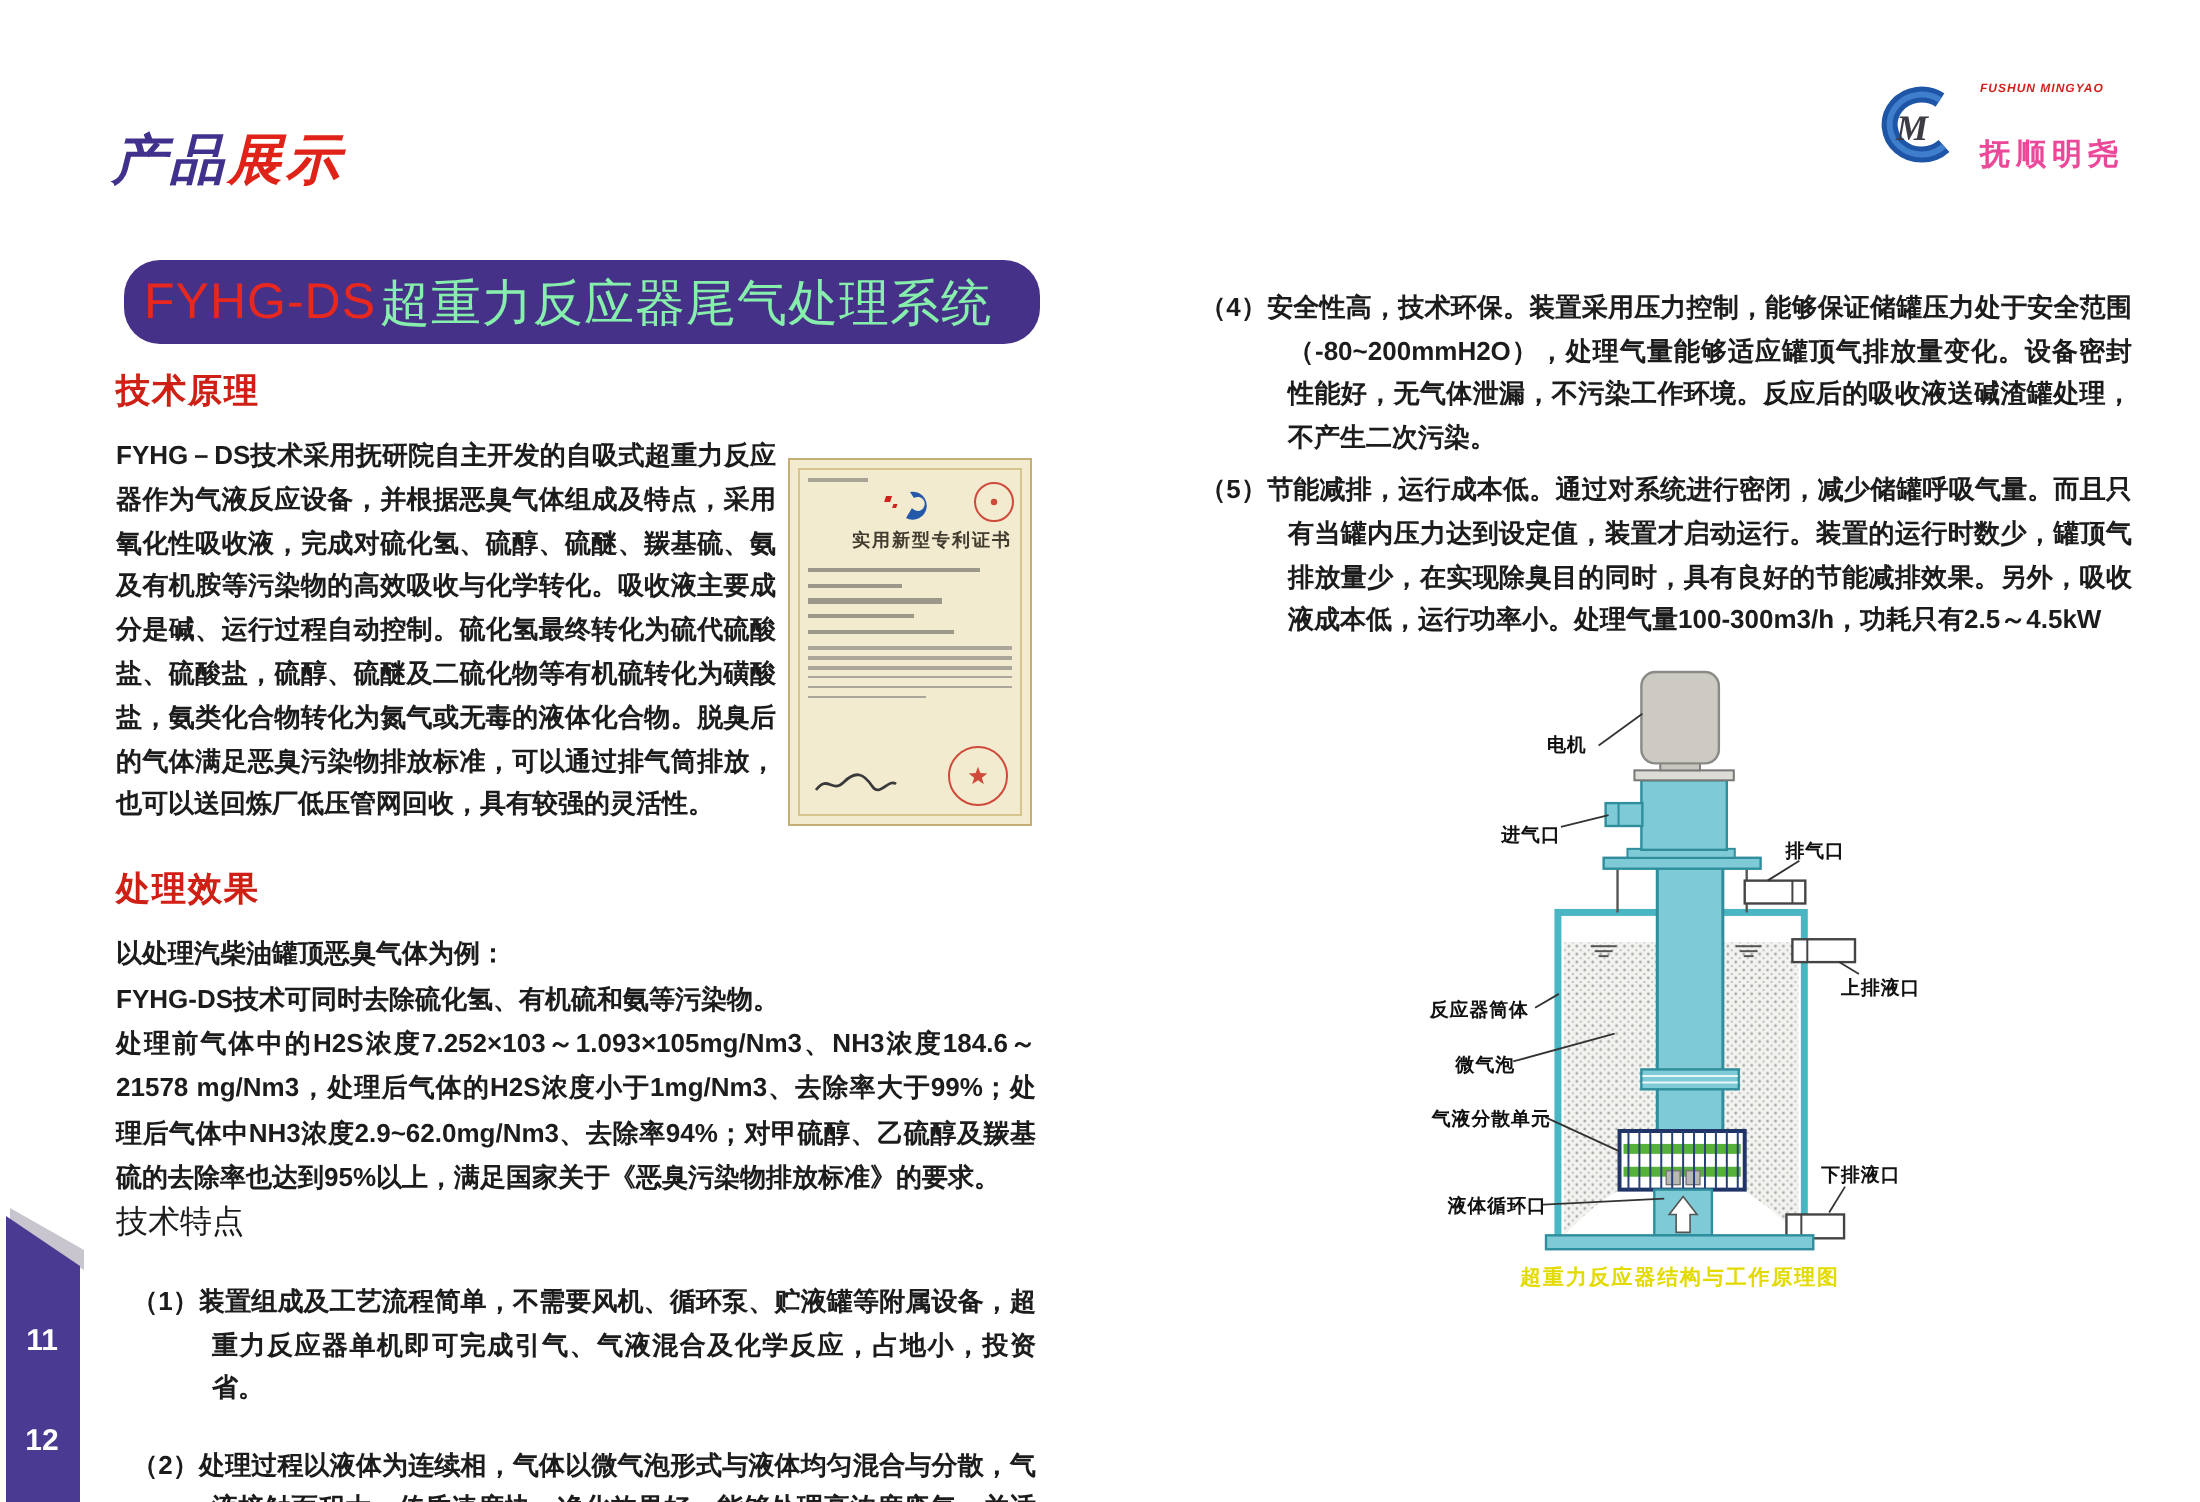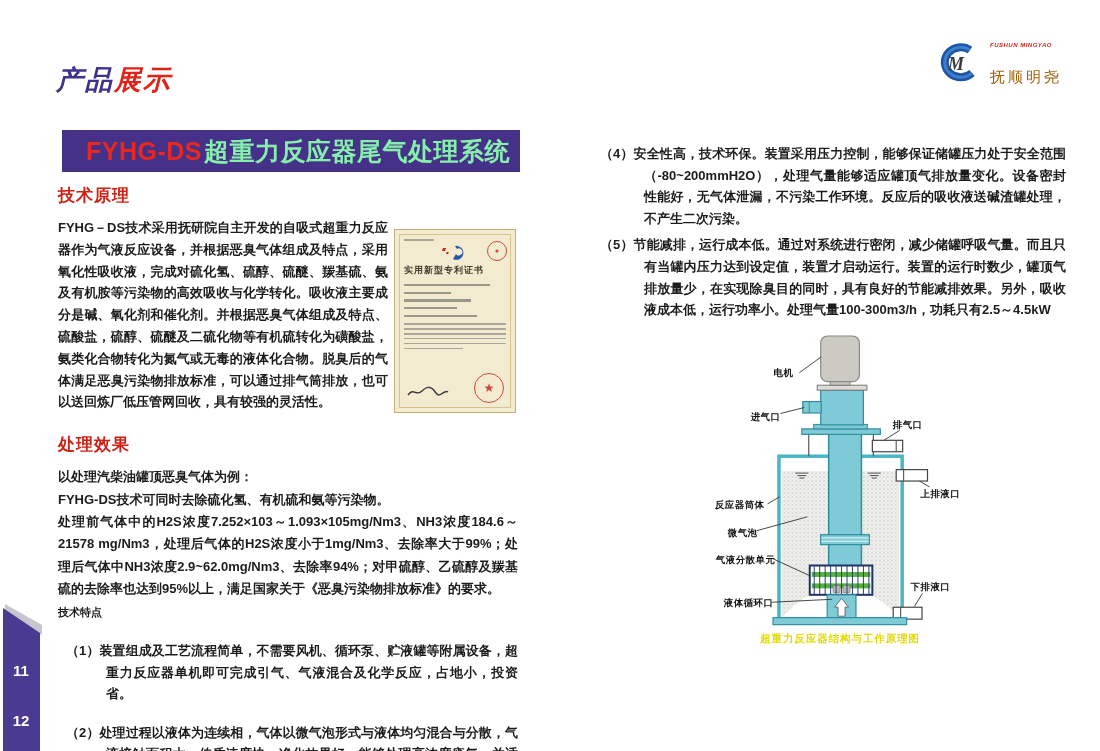--- a/index.html
+++ b/index.html
@@ -20,53 +20,53 @@
   .chip.c3{width:16px;height:12px;margin-right:10px;}
   .brand-text{font-size:27px;font-weight:bold;font-style:italic;letter-spacing:2px;white-space:nowrap;}
   .brand-text .p1{color:#41318c;} .brand-text .p2{color:#e02318;}
   .chip.c4{width:52px;height:11px;margin-left:12px;}
 
   
   .clogo{position:absolute;left:930px;top:42px;display:flex;align-items:center;}
   .clogo .mark{width:56px;height:44px;}
   .clogo .txt{margin-left:4px;}
   .clogo .en{color:#d0231c;font-style:italic;font-weight:bold;font-size:6px;letter-spacing:.5px;}
-  .clogo .cn{color:#a16207;font-size:15px;font-weight:normal;letter-spacing:3px;margin-top:20px;}
+  .clogo .cn{color:#ec4899;font-size:15px;font-weight:bold;letter-spacing:3px;margin-top:20px;}
 
   
   .banner{position:absolute;left:62px;top:130px;width:458px;height:42px;background:#463189;
-          display:flex;align-items:center;padding-left:24px;box-sizing:border-box;
-          font-weight:bold;font-size:25px;letter-spacing:.5px;white-space:nowrap;}
+          display:flex;align-items:center;padding-left:10px;box-sizing:border-box;
+          font-weight:normal;font-size:25px;letter-spacing:.5px;white-space:nowrap;border-radius:18px;}
   .banner .model{color:#e8281e;margin-right:2px;}
   .banner .rest{color:#86efac;}
 
   
   .sec-h{font-family:Liberation Mono, monospace;font-size:17px;font-weight:bold;
          color:#cf2016;margin:0 0 10px 0;letter-spacing:1px;}
 
   
   .leftcol{position:absolute;left:58px;top:184px;width:460px;}
   .tp-row{display:flex;align-items:flex-start;}
   .tp-body{width:330px;margin:0 6px 0 0;font-size:13px;line-height:21.8px;
            text-align:justify;font-weight:600;}
   .sec-h.second{margin-top:20px;}
   .te-line{font-size:13px;line-height:22.4px;font-weight:600;}
   .te-body{margin:0;font-size:13px;line-height:22.4px;text-align:justify;font-weight:600;}
-  .feat-h{font-size:11px;line-height:22.4px;font-weight:700;}
+  .feat-h{font-size:16px;line-height:22.4px;font-weight:400;}
   .feat{font-size:13px;line-height:21.6px;font-weight:600;text-align:justify;
         padding-left:48px;text-indent:-40px;margin-top:17px;}
 
   
   .certificate{position:relative;width:122px;height:184px;background:#f2ebcf;
                border:1px solid #c3ae74;box-sizing:border-box;flex:none;margin-top:12px;}
   .cert-inner{position:absolute;left:4px;top:4px;right:4px;bottom:4px;
               border:1px solid #d6c48e;padding:4px;box-sizing:border-box;}
   .cert-topline{width:30px;height:2px;background:#a9a494;}
   .cert-logo{display:block;margin:4px auto 0 auto;}
-  .cert-title{margin-top:3px;text-align:left;font-family:Liberation Sans, sans-serif;
+  .cert-title{margin-top:3px;text-align:right;font-family:Liberation Sans, sans-serif;
               font-size:9px;font-weight:bold;color:#433c30;letter-spacing:1px;white-space:nowrap;}
   .seal{position:absolute;border:1.5px solid #cf4a3a;border-radius:50%;display:flex;
         align-items:center;justify-content:center;}
   .seal.small{width:18px;height:18px;right:3px;top:6px;}
   .seal.big{width:28px;height:28px;right:6px;bottom:4px;}
   .bars{margin-top:7px;}
   .bars .b{height:2.2px;background:#9c9889;margin-bottom:5.5px;}
   .bars2{margin-top:6px;}
   .bars2 .b{height:1.6px;background:#aaa699;margin-bottom:3.4px;}
   .cert-foot{position:absolute;left:6px;bottom:6px;}
@@ -114,21 +114,21 @@
   </div>
 
   <div class="banner">
     <span class="model">FYHG-DS</span>
       <span class="rest">超重力反应器尾气处理系统</span>
   </div>
 
   <div class="leftcol">
     <h2 class="sec-h">技术原理</h2>
     <div class="tp-row">
-      <p class="tp-body">FYHG－DS技术采用抚研院自主开发的自吸式超重力反应器作为气液反应设备，并根据恶臭气体组成及特点，采用氧化性吸收液，完成对硫化氢、硫醇、硫醚、羰基硫、氨及有机胺等污染物的高效吸收与化学转化。吸收液主要成分是碱、氧化剂和催化剂。并根据恶臭气体组成及特点、硫酸盐，硫醇、硫醚及二硫化物等有机硫转化为磺酸盐，氨类化合物转化为氮气或无毒的液体化合物。脱臭后的气体满足恶臭污染物排放标准，可以通过排气筒排放，也可以送回炼厂低压管网回收，具有较强的灵活性。</p>
+      <p class="tp-body">FYHG－DS技术采用抚研院自主开发的自吸式超重力反应器作为气液反应设备，并根据恶臭气体组成及特点，采用氧化性吸收液，完成对硫化氢、硫醇、硫醚、羰基硫、氨及有机胺等污染物的高效吸收与化学转化。吸收液主要成分是碱、运行过程自动控制。硫化氢最终转化为硫代硫酸盐、硫酸盐，硫醇、硫醚及二硫化物等有机硫转化为磺酸盐，氨类化合物转化为氮气或无毒的液体化合物。脱臭后的气体满足恶臭污染物排放标准，可以通过排气筒排放，也可以送回炼厂低压管网回收，具有较强的灵活性。</p>
 
       <div class="certificate">
         <div class="cert-inner">
           <div class="cert-topline"></div>
           <svg class="cert-logo" width="26" height="16" viewBox="0 0 26 16">
             <rect x="2" y="3" width="3" height="3" fill="#d0231c" transform="skewX(-18)"></rect>
             <rect x="7" y="7" width="2" height="2" fill="#d0231c" transform="skewX(-18)"></rect>
             <path d="M13,1 A7,7 0 1 1 11,14 L14,9 A3.5,3.5 0 1 0 15,4 Z" fill="#2458a8"></path>
           </svg>
           <div class="cert-title">实用新型专利证书</div>

